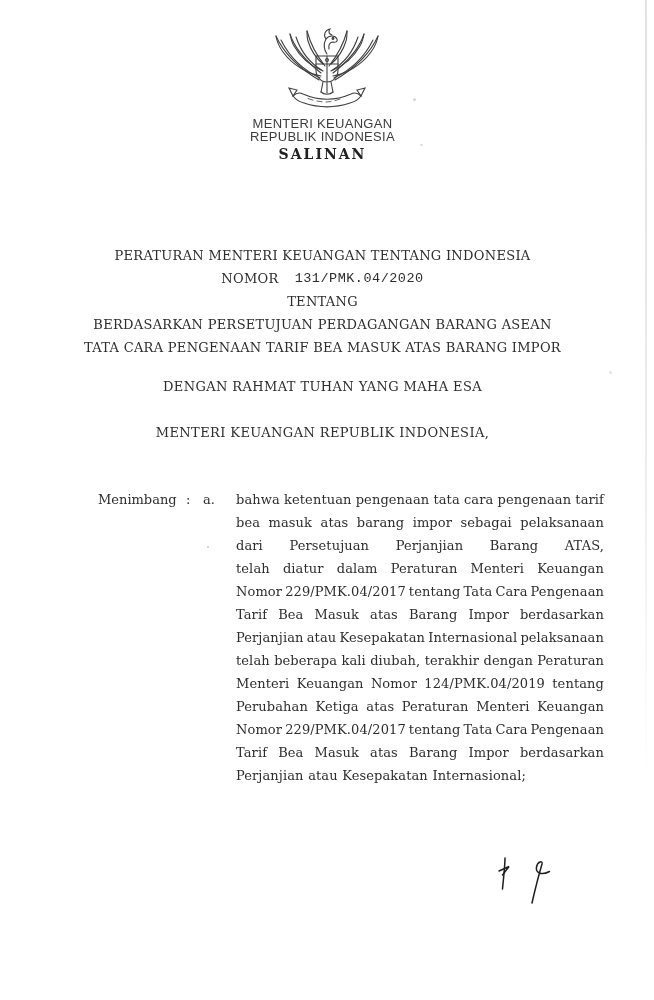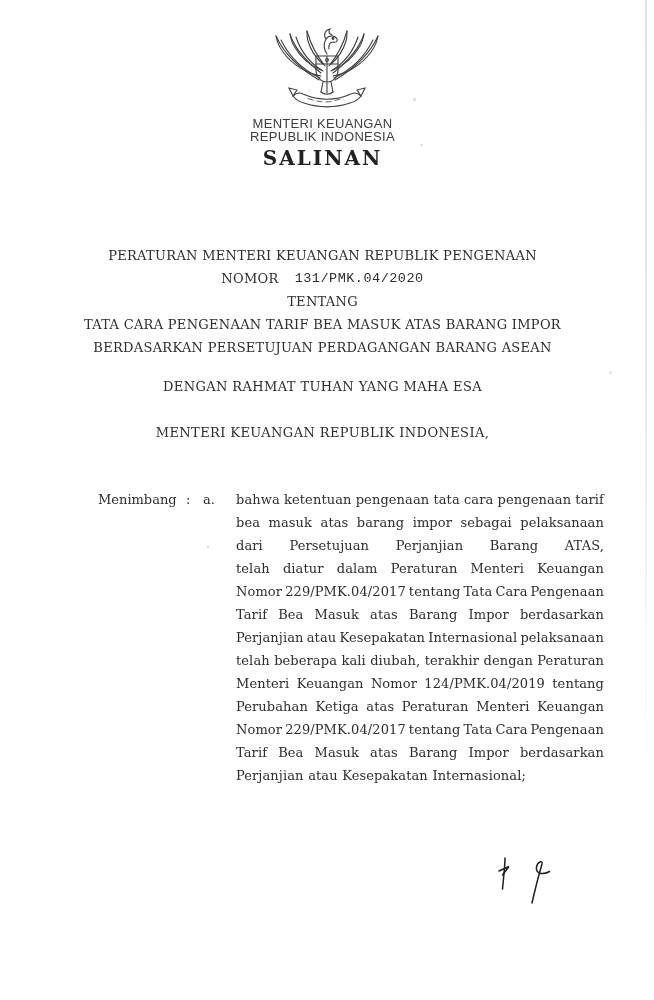--- a/index.html
+++ b/index.html
@@ -10,21 +10,21 @@
   }
   
   .emblem { position:absolute; top:26px; left:263px; width:128px; height:90px; }
   .ministry {
     position:absolute; top:117px; left:70px; width:505px; text-align:center;
     font-family:"Liberation Sans", sans-serif; font-size:13px; line-height:13px;
     color:#3d3d3d; letter-spacing:0.3px;
   }
   .salinan {
     position:absolute; top:146px; left:70px; width:505px; text-align:center;
-    font-weight:bold; font-size:20px; letter-spacing:2px; color:#222;
+    font-weight:bold; font-size:14px; letter-spacing:2px; color:#222;
   }
   
   .title-block {
     position:absolute; top:244px; left:40px; width:565px; text-align:center;
     font-size:13px; line-height:23px; letter-spacing:0.3px; white-space:nowrap;
   }
   .nomor-line { display:flex; justify-content:center; gap:16px; }
   .mono { font-family:"Liberation Mono", monospace; font-size:13.5px; letter-spacing:0.5px; }
   .invocation, .authority {
     position:absolute; left:40px; width:565px; text-align:center;
@@ -101,28 +101,28 @@
     </g>
   </svg>
 
   <div class="ministry">
     <div>MENTERI KEUANGAN</div>
     <div>REPUBLIK INDONESIA</div>
   </div>
   <div class="salinan">SALINAN</div>
 
   <div class="title-block">
-    <div>PERATURAN MENTERI KEUANGAN REPUBLIK PENGENAAN</div>
+    <div>PERATURAN MENTERI KEUANGAN TENTANG INDONESIA</div>
     <div class="nomor-line">
       <span>NOMOR</span>
       <span class="mono">131/PMK.04/2020</span>
     </div>
     <div>TENTANG</div>
+    <div>BERDASARKAN PERSETUJUAN PERDAGANGAN BARANG ASEAN</div>
     <div>TATA CARA PENGENAAN TARIF BEA MASUK ATAS BARANG IMPOR</div>
-    <div>BERDASARKAN PERSETUJUAN PERDAGANGAN BARANG ASEAN</div>
   </div>
 
   <div class="invocation">DENGAN RAHMAT TUHAN YANG MAHA ESA</div>
   <div class="authority">MENTERI KEUANGAN REPUBLIK INDONESIA,</div>
 
   <div class="consider">
     <div class="c-label">Menimbang</div>
     <div class="c-colon">:</div>
     <div class="c-marker">a.</div>
     <div class="c-text">

